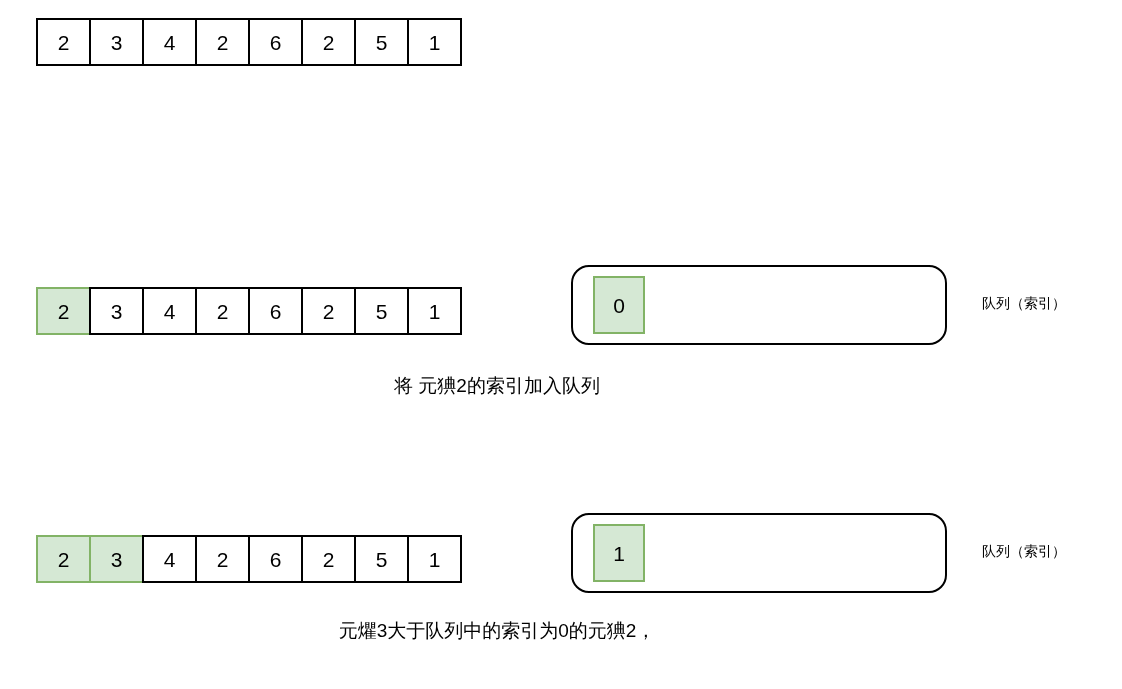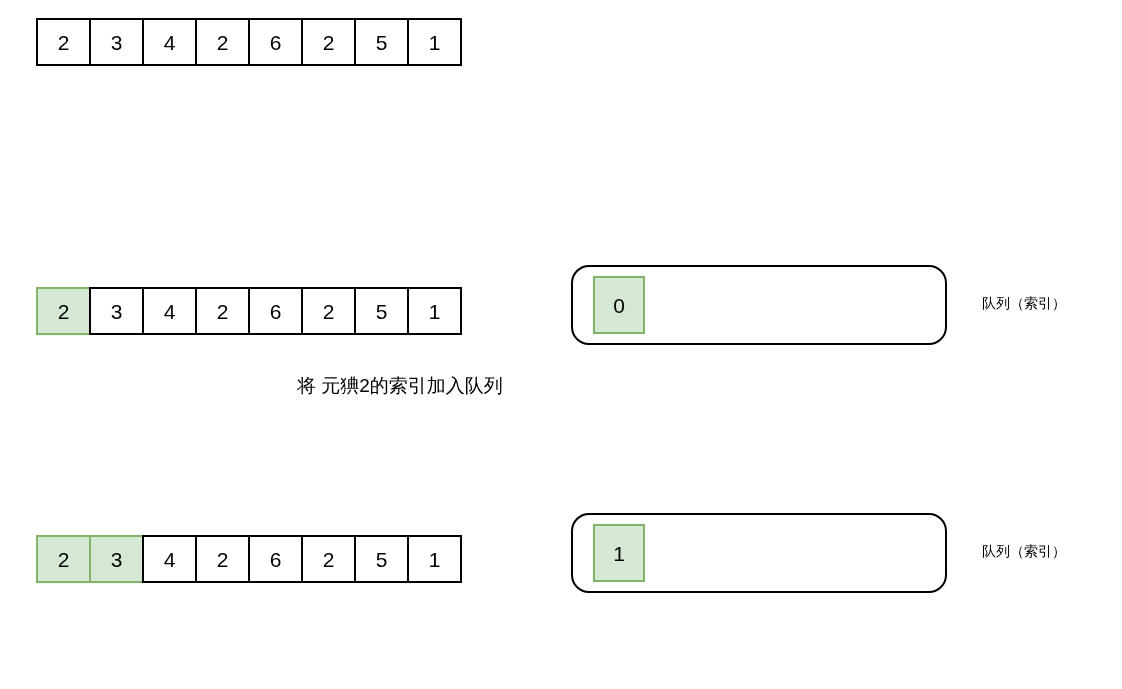--- a/index.html
+++ b/index.html
@@ -82,21 +82,21 @@
     position: absolute;
     font-size: 14px;
     line-height: 1.2;
     white-space: nowrap;
     color: #000000;
   }
   .caption {
     position: absolute;
     font-size: 19px;
     line-height: 28px;
-    text-align: left;
+    text-align: center;
     white-space: nowrap;
     color: #000000;
   }
   .caption .cap-line {
     display: block;
   }
 </style>
 </head>
 <body>
 
@@ -145,15 +145,16 @@
       <div class="cell">1</div>
     </div>
 
   <div class="queue-box" id="queue1" style="left:571px; top:513px; width:376px; height:80px;">
       <div class="queue-item" style="left: 20px; top: 9px;">1</div>
     </div>
 
   <div class="side-label" style="left:982px; top:543px;">队列（索引）</div>
 
   <div class="caption" style="left:297px; top:617px; width:400px;">
+    <span class="cap-line">元爠3大于队列中的索引为0的元猠2，</span>
   </div>
 
 </div>
 
 </body></html>

